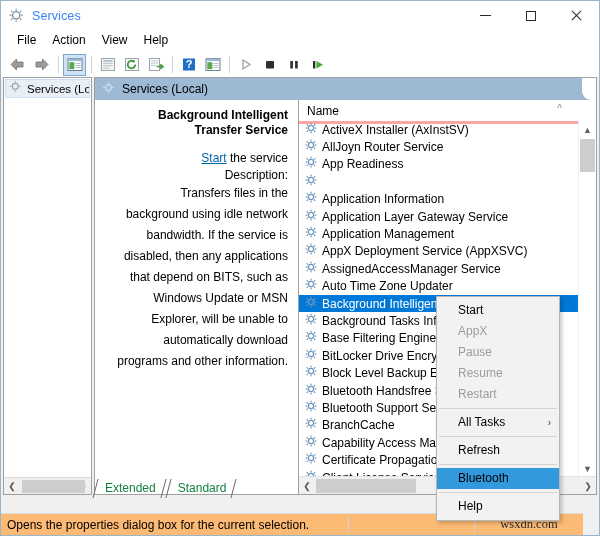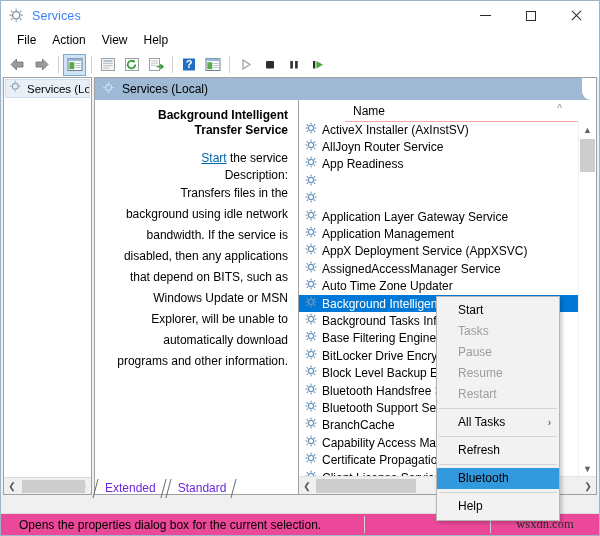--- a/index.html
+++ b/index.html
@@ -296,26 +296,25 @@
   
   .list-pane {
     flex: 1 1 auto;
     position: relative;
     background: #ffffff;
     overflow: hidden;
   }
   .col-header {
     height: 21px;
     background: #ffffff;
-    border-bottom: 1px solid #fca5a5;
+    border-bottom: 3px solid #fca5a5;
     display: flex;
     align-items: center;
     padding-left: 8px;
     position: relative;
-    margin-left: 46px;
   }
   .col-header .ch-name {
     font-size: 12px;
   }
   .col-sort {
     position: absolute;
     right: 34px;
     top: 3px;
     color: #8d8d8d;
     font-size: 10px;
@@ -422,21 +421,21 @@
     display: flex;
     align-items: flex-end;
     padding-left: 92px;
   }
   .tab {
     position: relative;
     height: 35px;
     padding: 0 10px 0 12px;
     font-size: 12px;
     line-height: 18px;
-    color: #6d28d9;
+    color: #15803d;
   }
   .tab:before {
     content: "";
     position: absolute;
     left: 2px;
     top: 0;
     width: 1px;
     height: 19px;
     background: #6a6a6a;
     transform: skewX(-15deg);
@@ -449,28 +448,27 @@
     width: 1px;
     height: 19px;
     background: #6a6a6a;
     transform: skewX(-15deg);
   }
 
   
   .statusbar {
     position: absolute;
     left: 0;
-    right: 0;
+    right: 16px;
     bottom: 0;
     height: 21px;
-    background: #ec4899;
+    background: #fdba74;
     border-top: 1px solid #dcdcdc;
     display: flex;
     align-items: center;
-    padding-left: 12px;
   }
   .status-text {
     font-size: 12px;
     padding-left: 6px;
     flex: 1 1 auto;
   }
   .status-sep {
     width: 1px;
     height: 17px;
     background: #d2d2d2;
@@ -782,20 +780,21 @@
                       <rect x="6.7" y="0.8" width="1.5" height="2.2"></rect>
                       <rect x="6.7" y="11.8" width="1.5" height="2.2"></rect>
                       <rect x="0.8" y="6.7" width="2.2" height="1.5"></rect>
                       <rect x="11.8" y="6.7" width="2.2" height="1.5"></rect>
                       <rect x="2.2" y="2.5" width="1.5" height="2.2" transform="rotate(-45 2.95 3.6)"></rect>
                       <rect x="11.0" y="10.3" width="1.5" height="2.2" transform="rotate(-45 11.75 11.4)"></rect>
                       <rect x="11.0" y="2.5" width="1.5" height="2.2" transform="rotate(45 11.75 3.6)"></rect>
                       <rect x="2.2" y="10.3" width="1.5" height="2.2" transform="rotate(45 2.95 11.4)"></rect>
                     </g>
                   </svg></span>
+                <span class="r-label">Application Information</span>
               </div>
               <div class="row">
                 <span><svg class="gear" viewBox="0 0 16 16">
                     <circle cx="7.4" cy="7.4" r="3.2" fill="none" stroke="#6f97be" stroke-width="1.5"></circle>
                     <g fill="#6f97be">
                       <rect x="6.7" y="0.8" width="1.5" height="2.2"></rect>
                       <rect x="6.7" y="11.8" width="1.5" height="2.2"></rect>
                       <rect x="0.8" y="6.7" width="2.2" height="1.5"></rect>
                       <rect x="11.8" y="6.7" width="2.2" height="1.5"></rect>
                       <rect x="2.2" y="2.5" width="1.5" height="2.2" transform="rotate(-45 2.95 3.6)"></rect>
@@ -1075,21 +1074,21 @@
   <div class="statusbar">
     <div class="status-text">Opens the properties dialog box for the current selection.</div>
     <div class="status-sep"></div>
     <div class="status-seg2"></div>
     <div class="status-sep"></div>
     <div class="watermark">wsxdn.com</div>
   </div>
 
   <div class="ctx-menu" id="ctx-menu">
       <div class="ctx-item"><span>Start</span></div>
-      <div class="ctx-item disabled"><span>Tasks</span></div>
+      <div class="ctx-item disabled"><span>AppX</span></div>
       <div class="ctx-item disabled"><span>Pause</span></div>
       <div class="ctx-item disabled"><span>Resume</span></div>
       <div class="ctx-item disabled"><span>Restart</span></div>
       <div class="ctx-sep"></div>
       <div class="ctx-item"><span>All Tasks</span><span class="ctx-arrow">›</span></div>
       <div class="ctx-sep"></div>
       <div class="ctx-item"><span>Refresh</span></div>
       <div class="ctx-sep"></div>
       <div class="ctx-item highlight"><span>Bluetooth</span></div>
       <div class="ctx-sep"></div>

